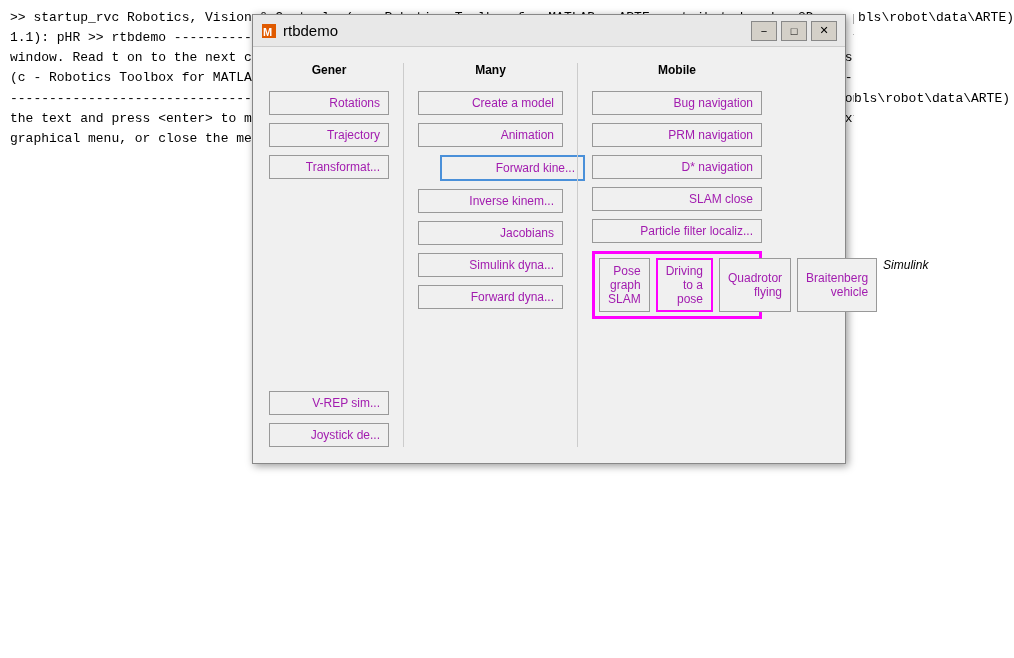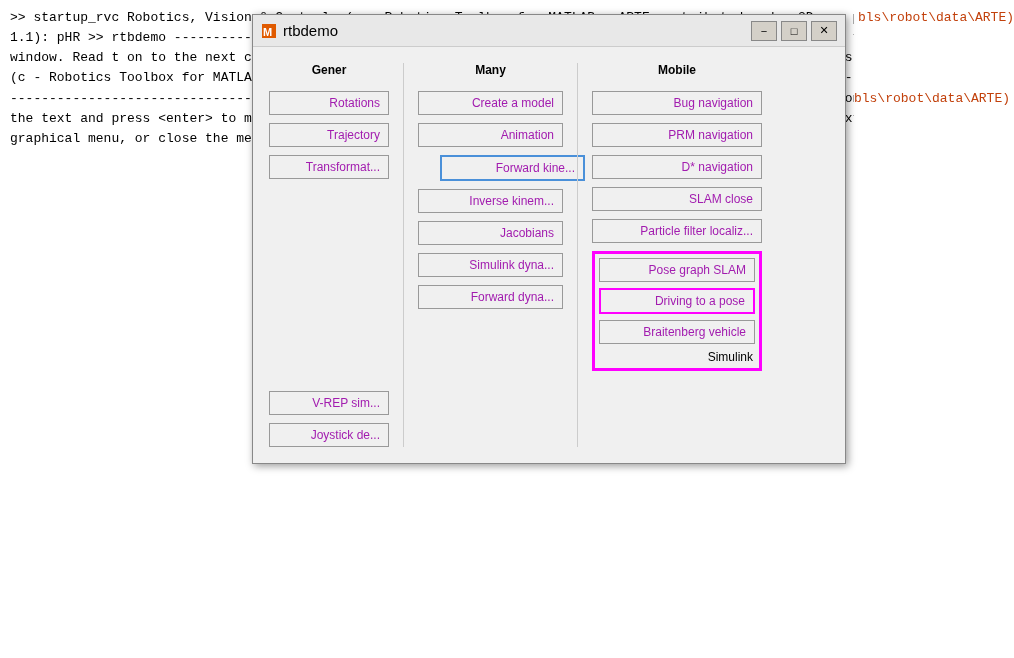--- a/index.html
+++ b/index.html
@@ -161,21 +161,21 @@
 &gt;&gt; rtbdemo
 ------------------------------------------------------------
 Many of these demos print tutorial text and MATLAB commmands
 in the console window.  Read the text and press &lt;enter&gt; to move
 on to the next command.  At the end of the tutorial you can
 choose the next one from the graphical menu, or close the menu
 window.
 ------------------------------------------------------------</span>
 </div>
 
-<div style="position:absolute; top:0; right:0; width:160px; font-family:'Courier New',monospace; font-size:13px; color:#c2410c; background:#fff; padding:8px 4px; line-height:1.55;">
+<div style="position:absolute; top:0; right:0; width:160px; font-family:'Courier New',monospace; font-size:13px; color:#000000; background:#fff; padding:8px 4px; line-height:1.55;">
   <div style="white-space:nowrap;">bls\robot\data\ARTE)</div>
   <div style="white-space:nowrap; margin-top: calc(1.55em * 7 + 8px);"></div>
   <div style="position:absolute; top: calc(8px + 1.55em * 4); right:4px; white-space:nowrap;">bls\robot\data\ARTE)</div>
 </div>
 
 <div class="dialog">
 
   <div class="dialog-titlebar">
     <div class="dialog-title-left">
 
@@ -220,22 +220,23 @@
     <div style="width:1px; background:#ccc; margin: 0 4px;"></div>
 
     <div class="col col-mobile">
       <div class="col-header">Mobile</div>
       <button class="btn">Bug navigation</button>
       <button class="btn">PRM navigation</button>
       <button class="btn">D* navigation</button>
       <button class="btn">SLAM close</button>
       <button class="btn">Particle filter localiz...</button>
 
-      <div style="border: 3px solid #ff00ff; padding: 4px; display:flex; flex-direction:column; gap:6px; width:100%;">
+      <div style="border: 3px solid #ff00ff; padding: 4px; display:flex; flex-direction:row; gap:6px; width:100%;">
         <button class="btn">Pose graph SLAM</button>
         <button class="btn" style="border: 2px solid #ff00ff; background:#f0f0f0;">Driving to a pose</button>
+        <button class="btn">Quadrotor flying</button>
         <button class="btn">Braitenberg vehicle</button>
-        <div style="text-align:right; font-family:Arial,sans-serif; font-size:12px; color:#000; padding-right:2px;">Simulink</div>
+        <div style="text-align:right; font-family:Arial,sans-serif; font-size:12px; color:#000; padding-right:2px;font-style:italic;">Simulink</div>
       </div>
     </div>
 
   </div>
 </div>
 
 </body></html>

